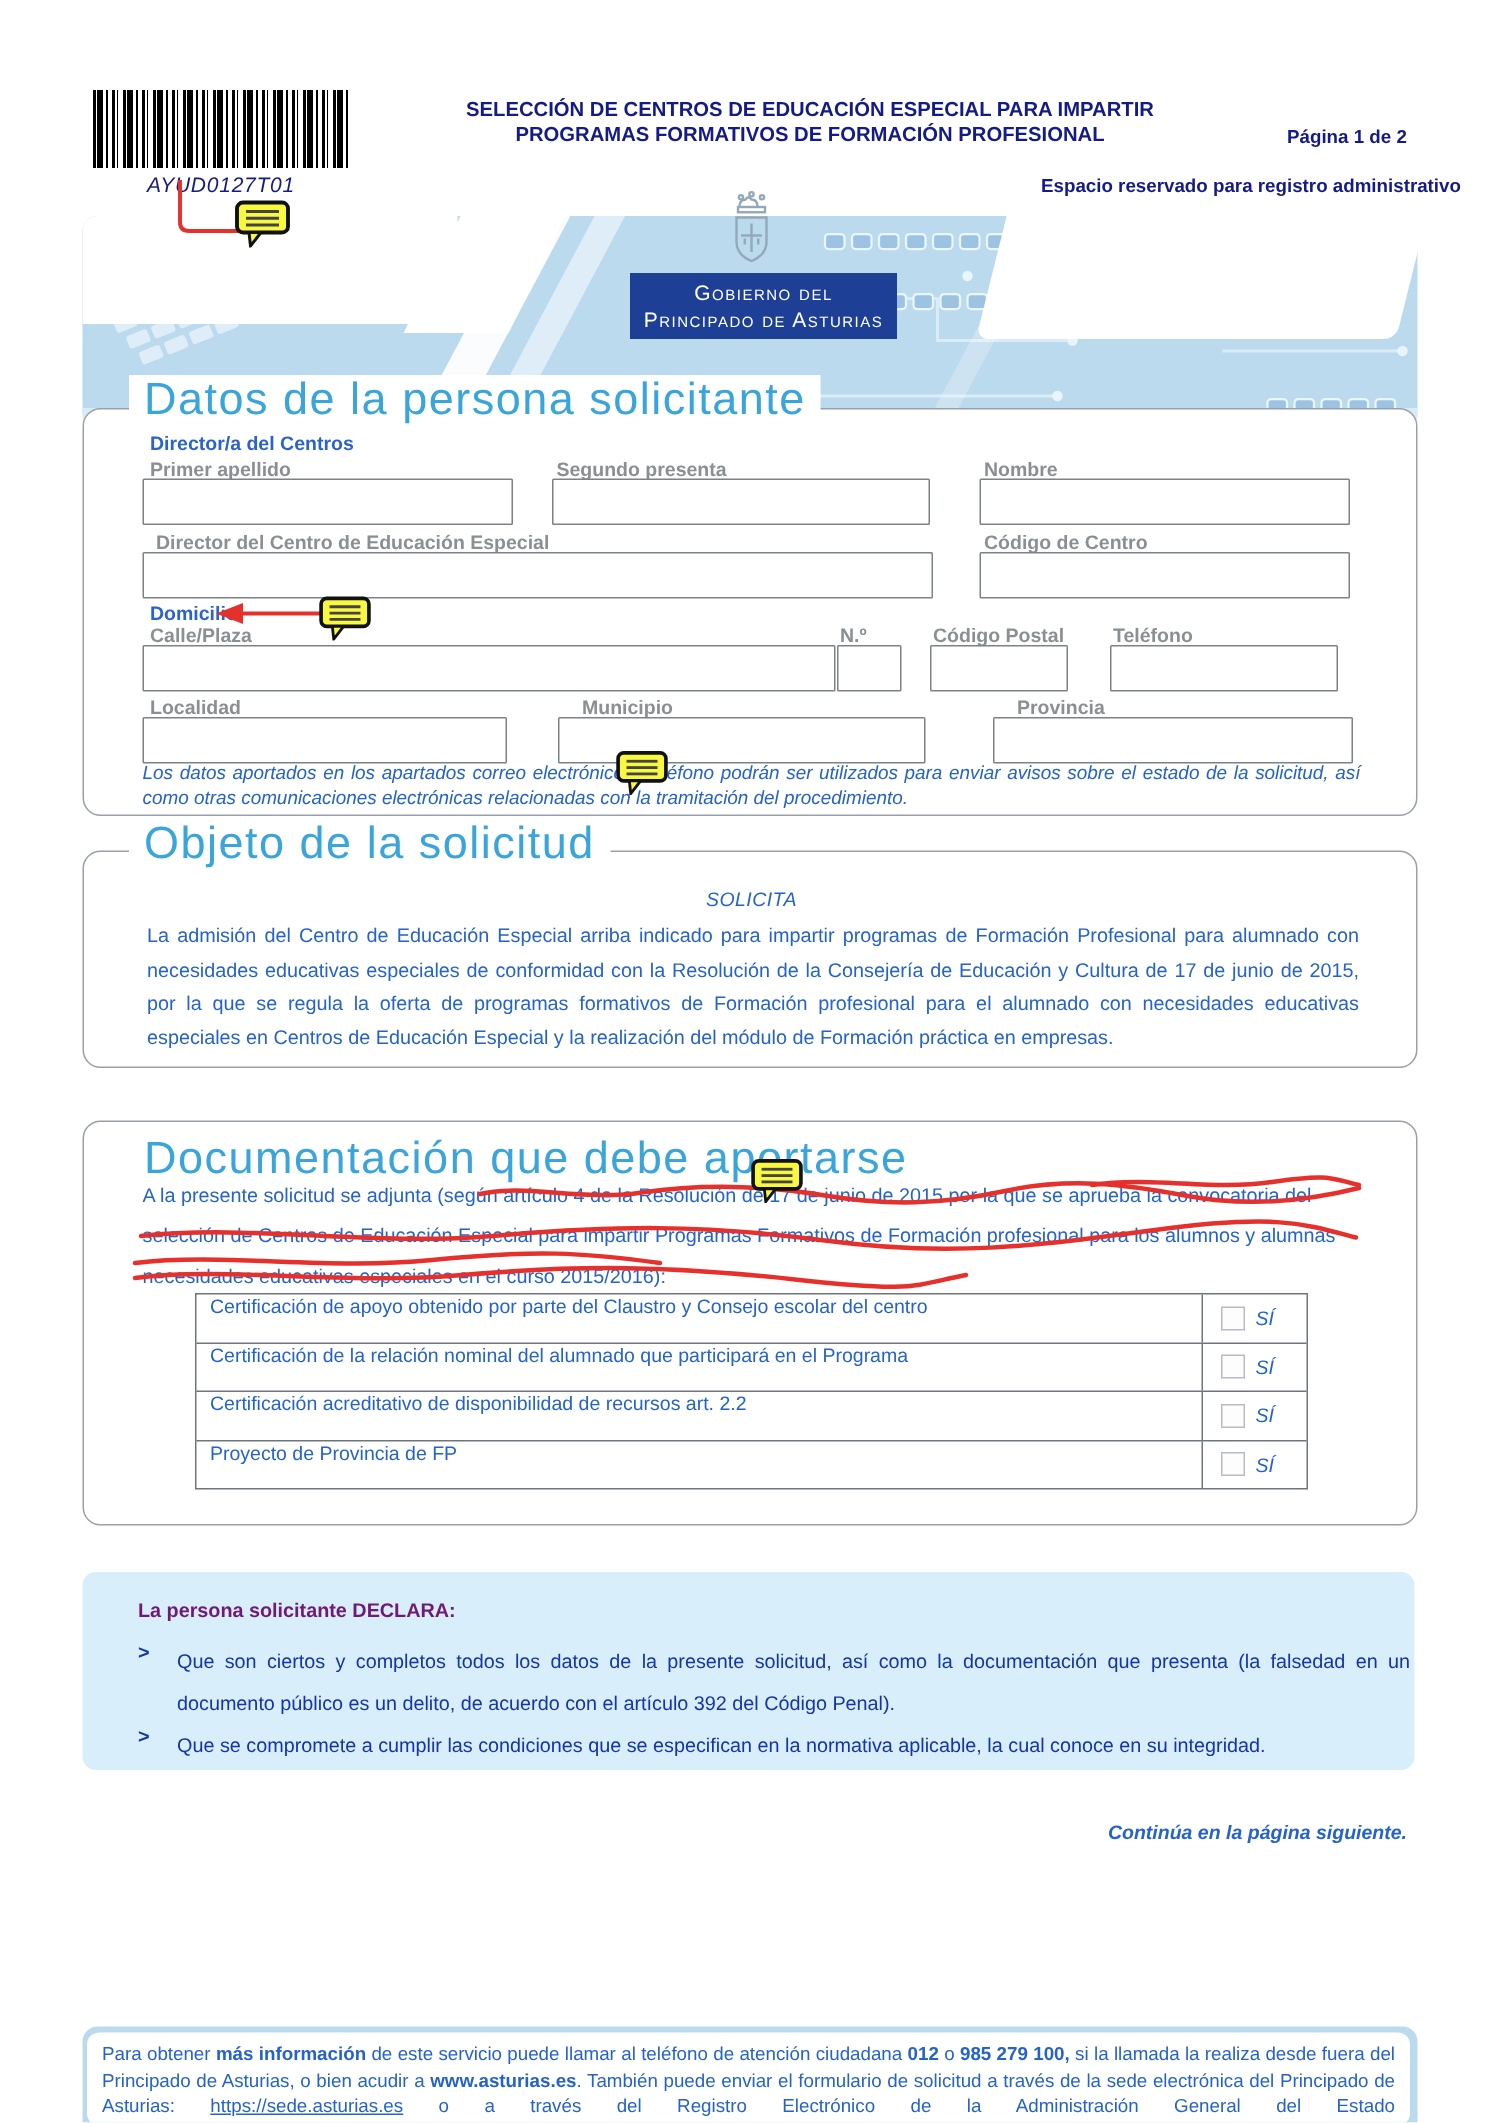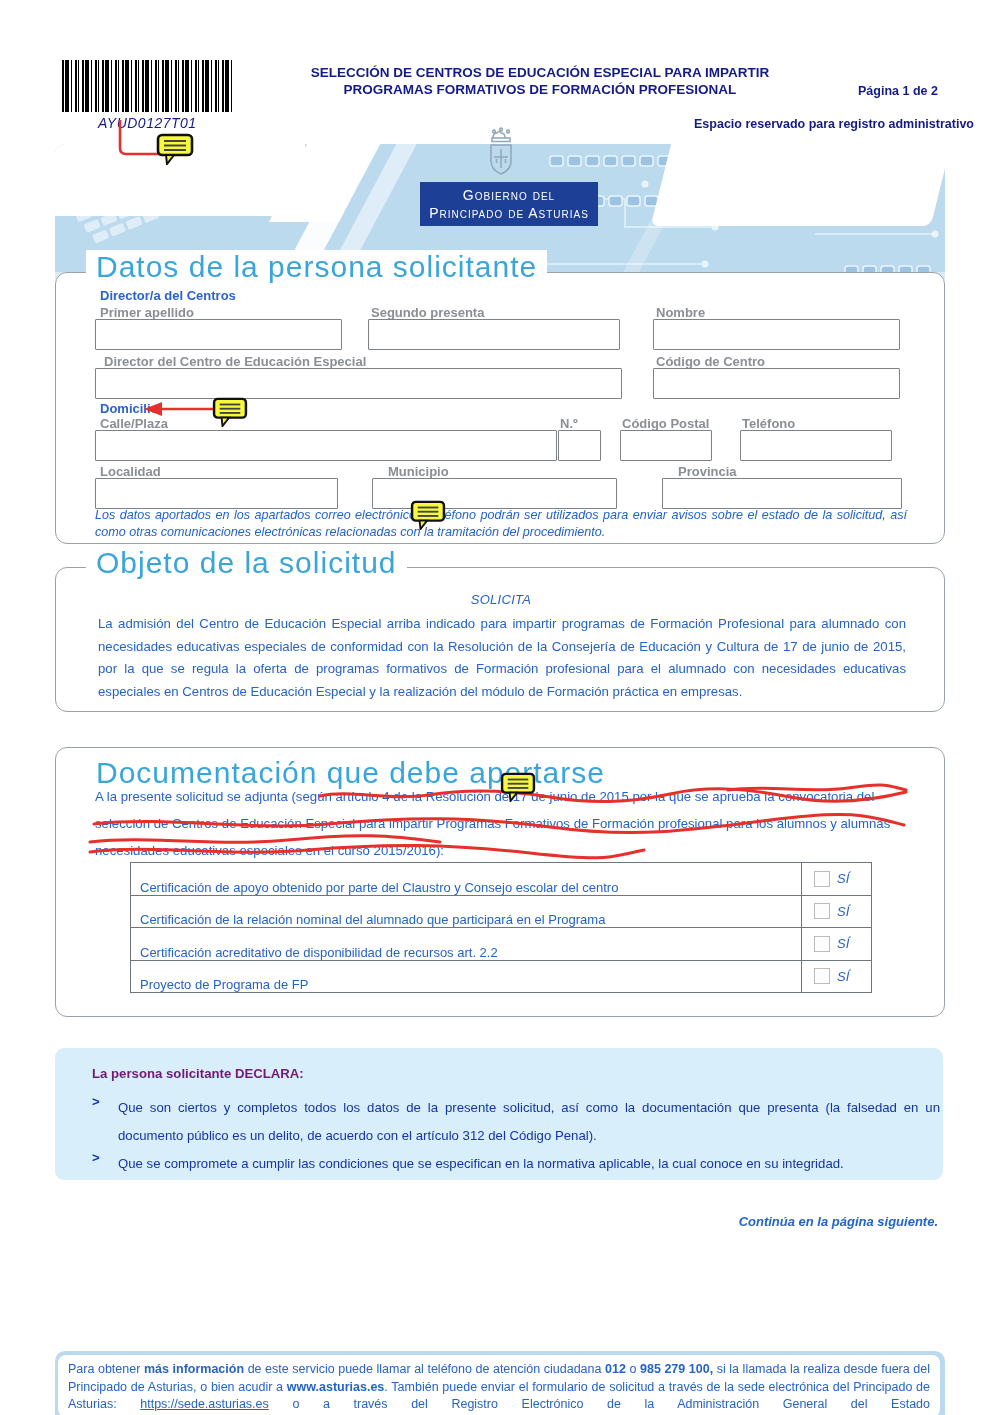--- a/index.html
+++ b/index.html
@@ -50,21 +50,21 @@
     text-align:justify;line-height:17px;}
   .body-blue{position:absolute;color:var(--blue);font-size:13.2px;text-align:justify;
     line-height:22.5px;}
   .solicita{position:absolute;color:var(--blue);font-size:13px;text-align:center;letter-spacing:.3px;font-style:italic;}
 
   .doc-line{color:var(--blue);font-size:13.2px;line-height:27px;height:27px;overflow:hidden;}
   .jline::after{content:"";display:inline-block;width:100%;height:0;}
 
   
   .doc-table{position:absolute;border:1.6px solid #6f757c;background:#fff;}
-  .doc-row{display:flex;border-bottom:1.6px solid #6f757c;height:31.5px;align-items:flex-end;}
+  .doc-row{display:flex;border-bottom:1.6px solid #6f757c;height:31.5px;align-items:flex-start;}
   .doc-row:last-child{border-bottom:none;}
   .doc-cell{flex:1;color:var(--blue);font-size:13px;padding-left:9px;}
   .doc-check-cell{width:70px;border-left:1.6px solid #6f757c;height:100%;
     display:flex;align-items:center;gap:7px;padding-left:12px;box-sizing:border-box;}
   .chk{width:14px;height:14px;border:1.6px solid #b7bcc0;background:#fdfdfd;}
   .si{color:var(--blue);font-size:13px;font-style:italic;}
 
   
   .decl-box{position:absolute;background:#d8eefb;border-radius:9px;}
   .decl-head{position:absolute;color:#701a75;font-size:13.2px;font-weight:bold;}
@@ -308,32 +308,32 @@
       </div>
     </div>
     <div class="doc-row">
       <div class="doc-cell">Certificación acreditativo de disponibilidad de recursos art. 2.2</div>
       <div class="doc-check-cell">
         <div class="chk"></div>
         <span class="si">SÍ</span>
       </div>
     </div>
     <div class="doc-row">
-      <div class="doc-cell">Proyecto de Programa de FP</div>
+      <div class="doc-cell">Proyecto de Provincia de FP</div>
       <div class="doc-check-cell">
         <div class="chk"></div>
         <span class="si">SÍ</span>
       </div>
     </div>
   </div>
 
   <div class="decl-box" style="left:55px;top:1048px;width:888px;height:132px;"></div>
   <div class="decl-head" style="left:92px;top:1066px;">La persona solicitante DECLARA:</div>
   <div class="decl-bullet" style="left:92px;top:1094px;">&gt;</div>
-  <div class="decl-item" style="left:118px;top:1094px;width:822px;">Que son ciertos y completos todos los datos de la presente solicitud, así como la documentación  que presenta (la falsedad en un documento público es un delito, de acuerdo con el artículo 312 del Código Penal).</div>
+  <div class="decl-item" style="left:118px;top:1094px;width:822px;">Que son ciertos y completos todos los datos de la presente solicitud, así como la documentación  que presenta (la falsedad en un documento público es un delito, de acuerdo con el artículo 392 del Código Penal).</div>
   <div class="decl-bullet" style="left:92px;top:1150px;">&gt;</div>
   <div class="decl-item" style="left:118px;top:1150px;width:822px;">Que se compromete a cumplir las condiciones que se especifican en la normativa aplicable, la cual conoce en su integridad.</div>
 
   <div class="continua" style="left:540px;top:1214px;width:398px;">Continúa en la página siguiente.</div>
 
   <div class="band" style="left:55px;top:1305px;width:890px;height:78px;">
     <svg width="890" height="78" viewBox="0 0 890 78" style="position:absolute;left:0;top:0;">
       <defs>
         <rect id="fpad" width="13" height="9" rx="2.5" fill="#9cc4e2" stroke="#eaf5fc" stroke-width="1.5"></rect>
       </defs>

